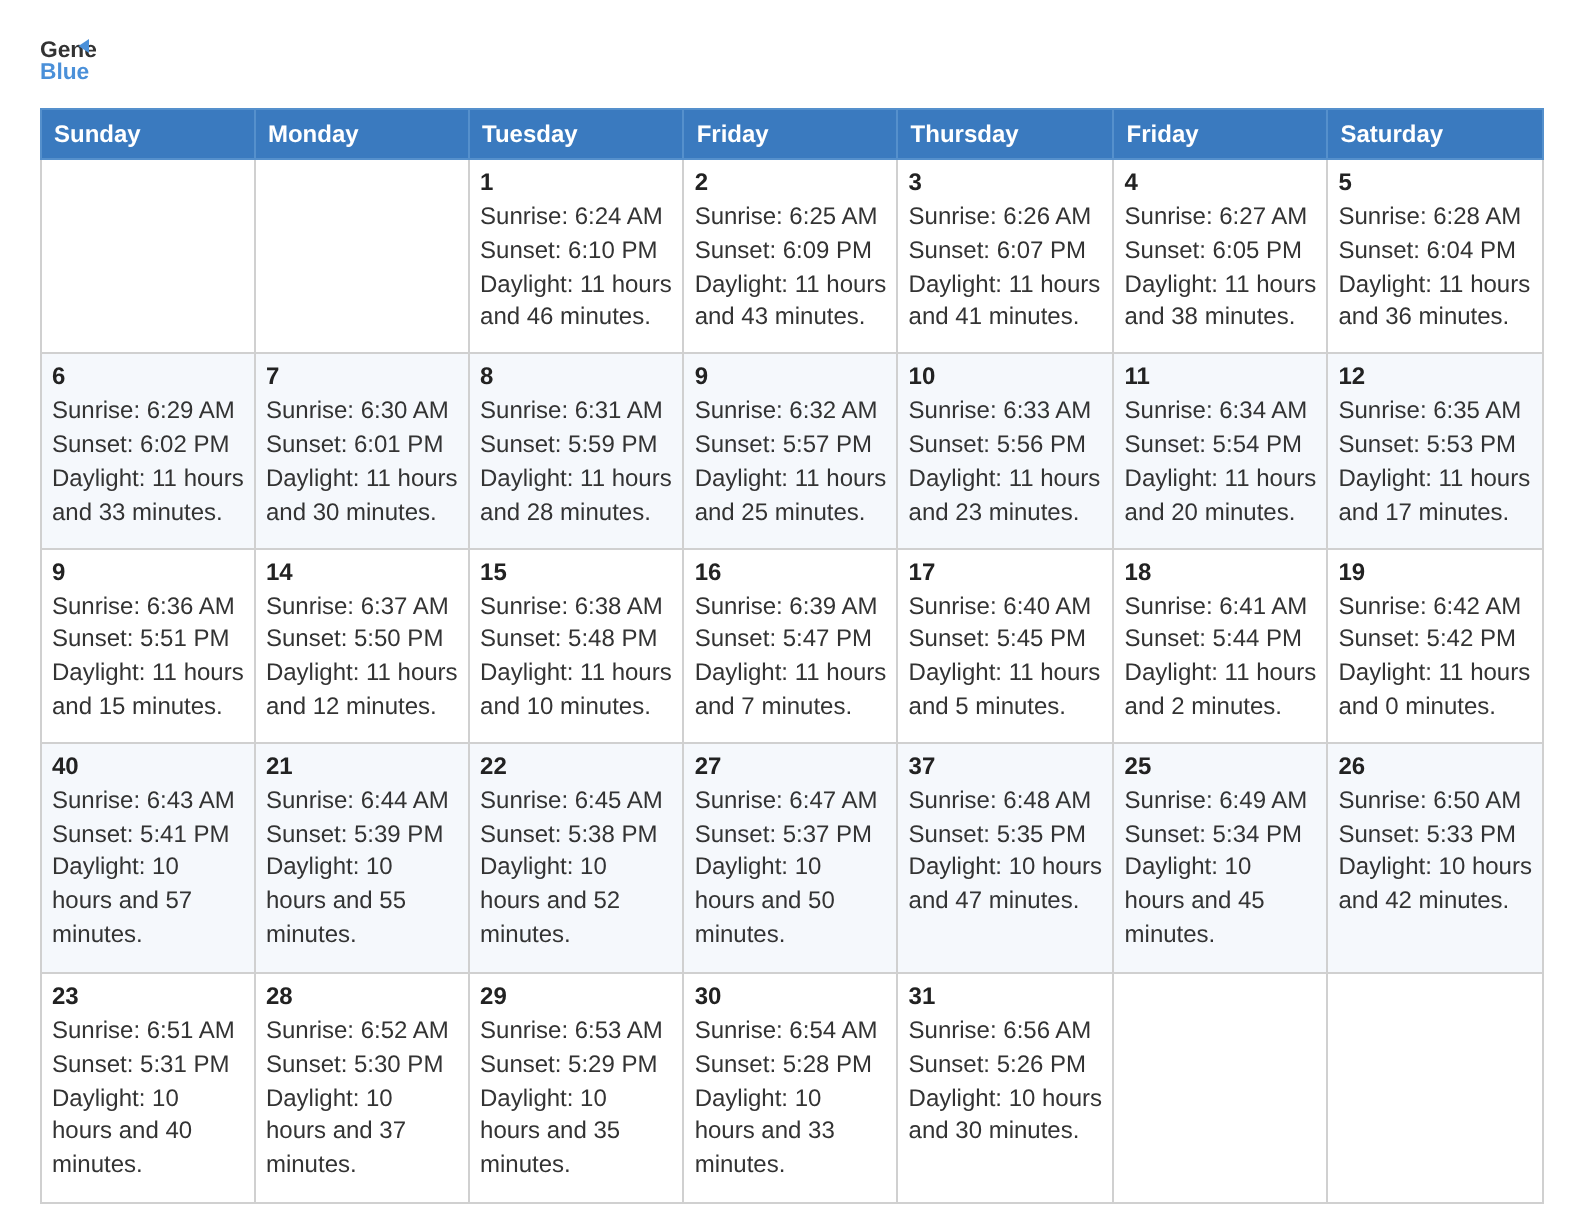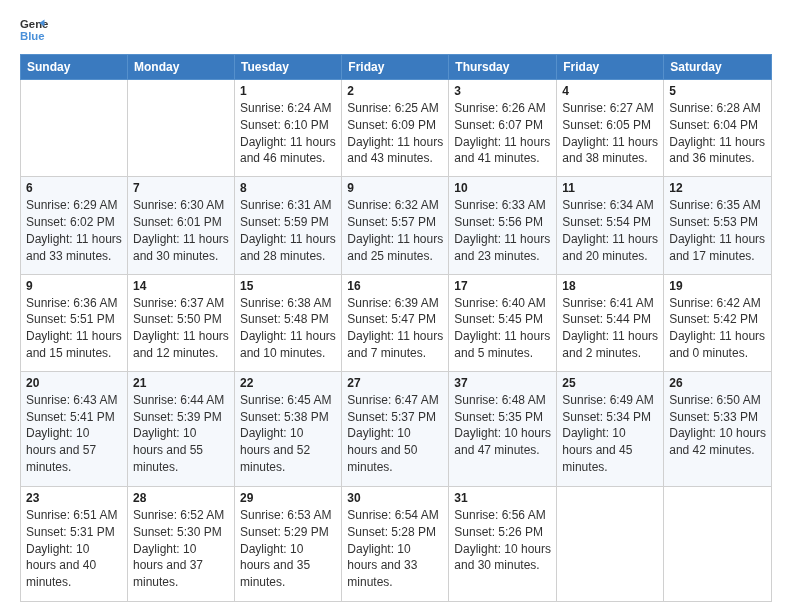--- a/index.html
+++ b/index.html
@@ -196,21 +196,21 @@
             <span class="day-num">18</span>
             <div class="day-detail">Sunrise: 6:41 AM<br>Sunset: 5:44 PM<br>Daylight: 11 hours and 2 minutes.</div>
           </td>
           <td>
             <span class="day-num">19</span>
             <div class="day-detail">Sunrise: 6:42 AM<br>Sunset: 5:42 PM<br>Daylight: 11 hours and 0 minutes.</div>
           </td>
         </tr>
         <tr>
           <td>
-            <span class="day-num">20</span>
+            <span class="day-num">40</span>
             <div class="day-detail">Sunrise: 6:43 AM<br>Sunset: 5:41 PM<br>Daylight: 10 hours and 57 minutes.</div>
           </td>
           <td>
             <span class="day-num">21</span>
             <div class="day-detail">Sunrise: 6:44 AM<br>Sunset: 5:39 PM<br>Daylight: 10 hours and 55 minutes.</div>
           </td>
           <td>
             <span class="day-num">22</span>
             <div class="day-detail">Sunrise: 6:45 AM<br>Sunset: 5:38 PM<br>Daylight: 10 hours and 52 minutes.</div>
           </td>

